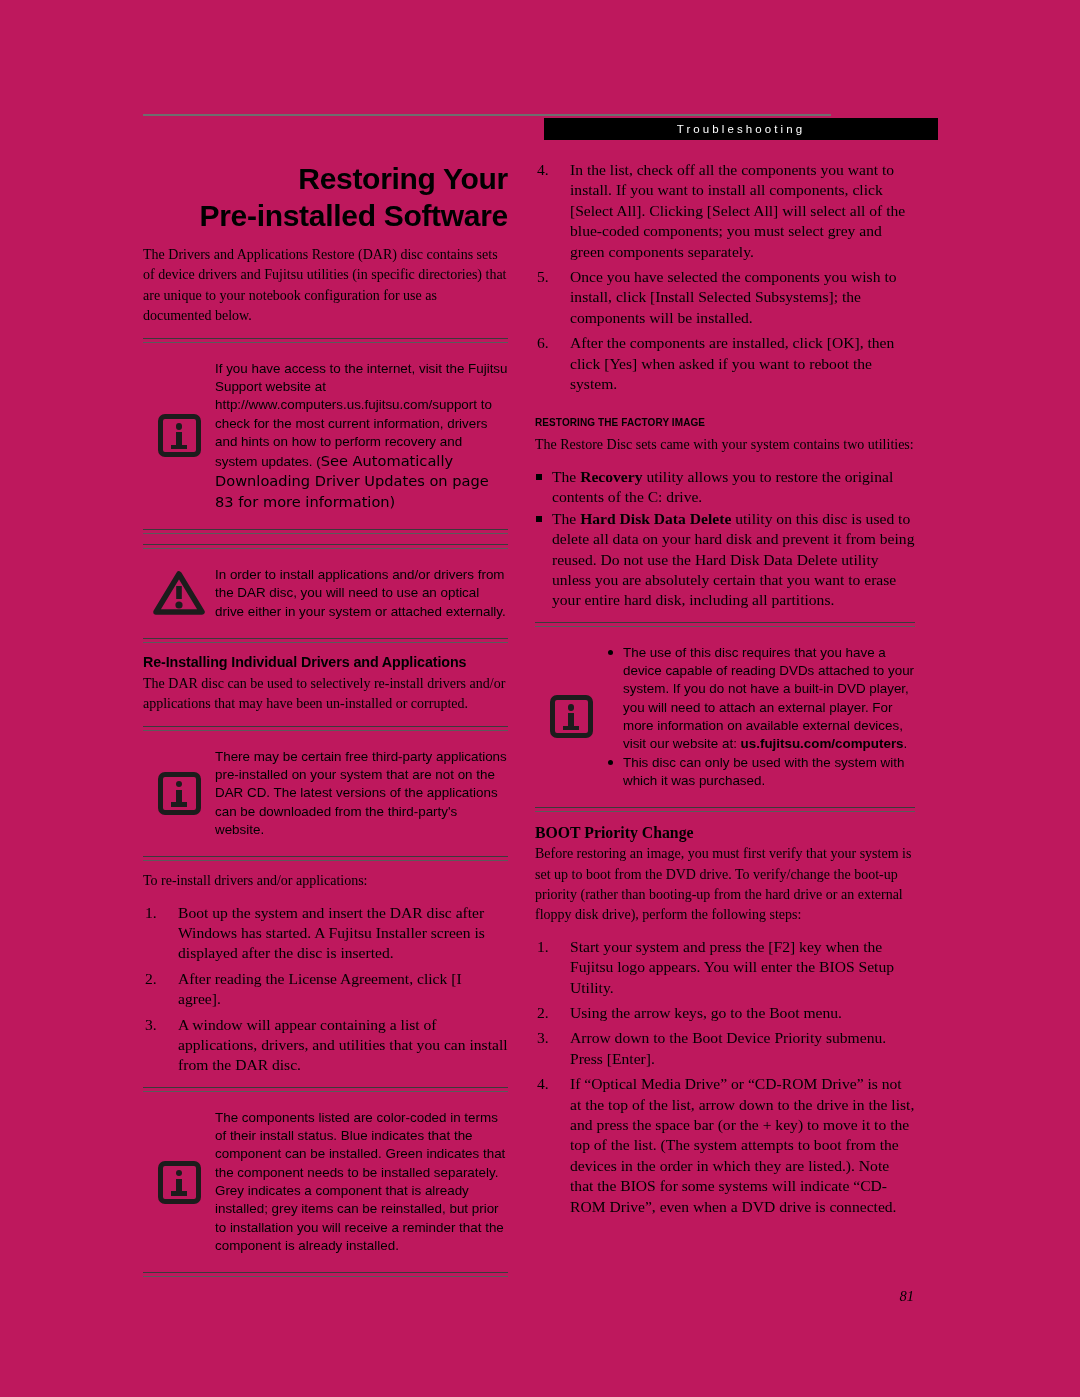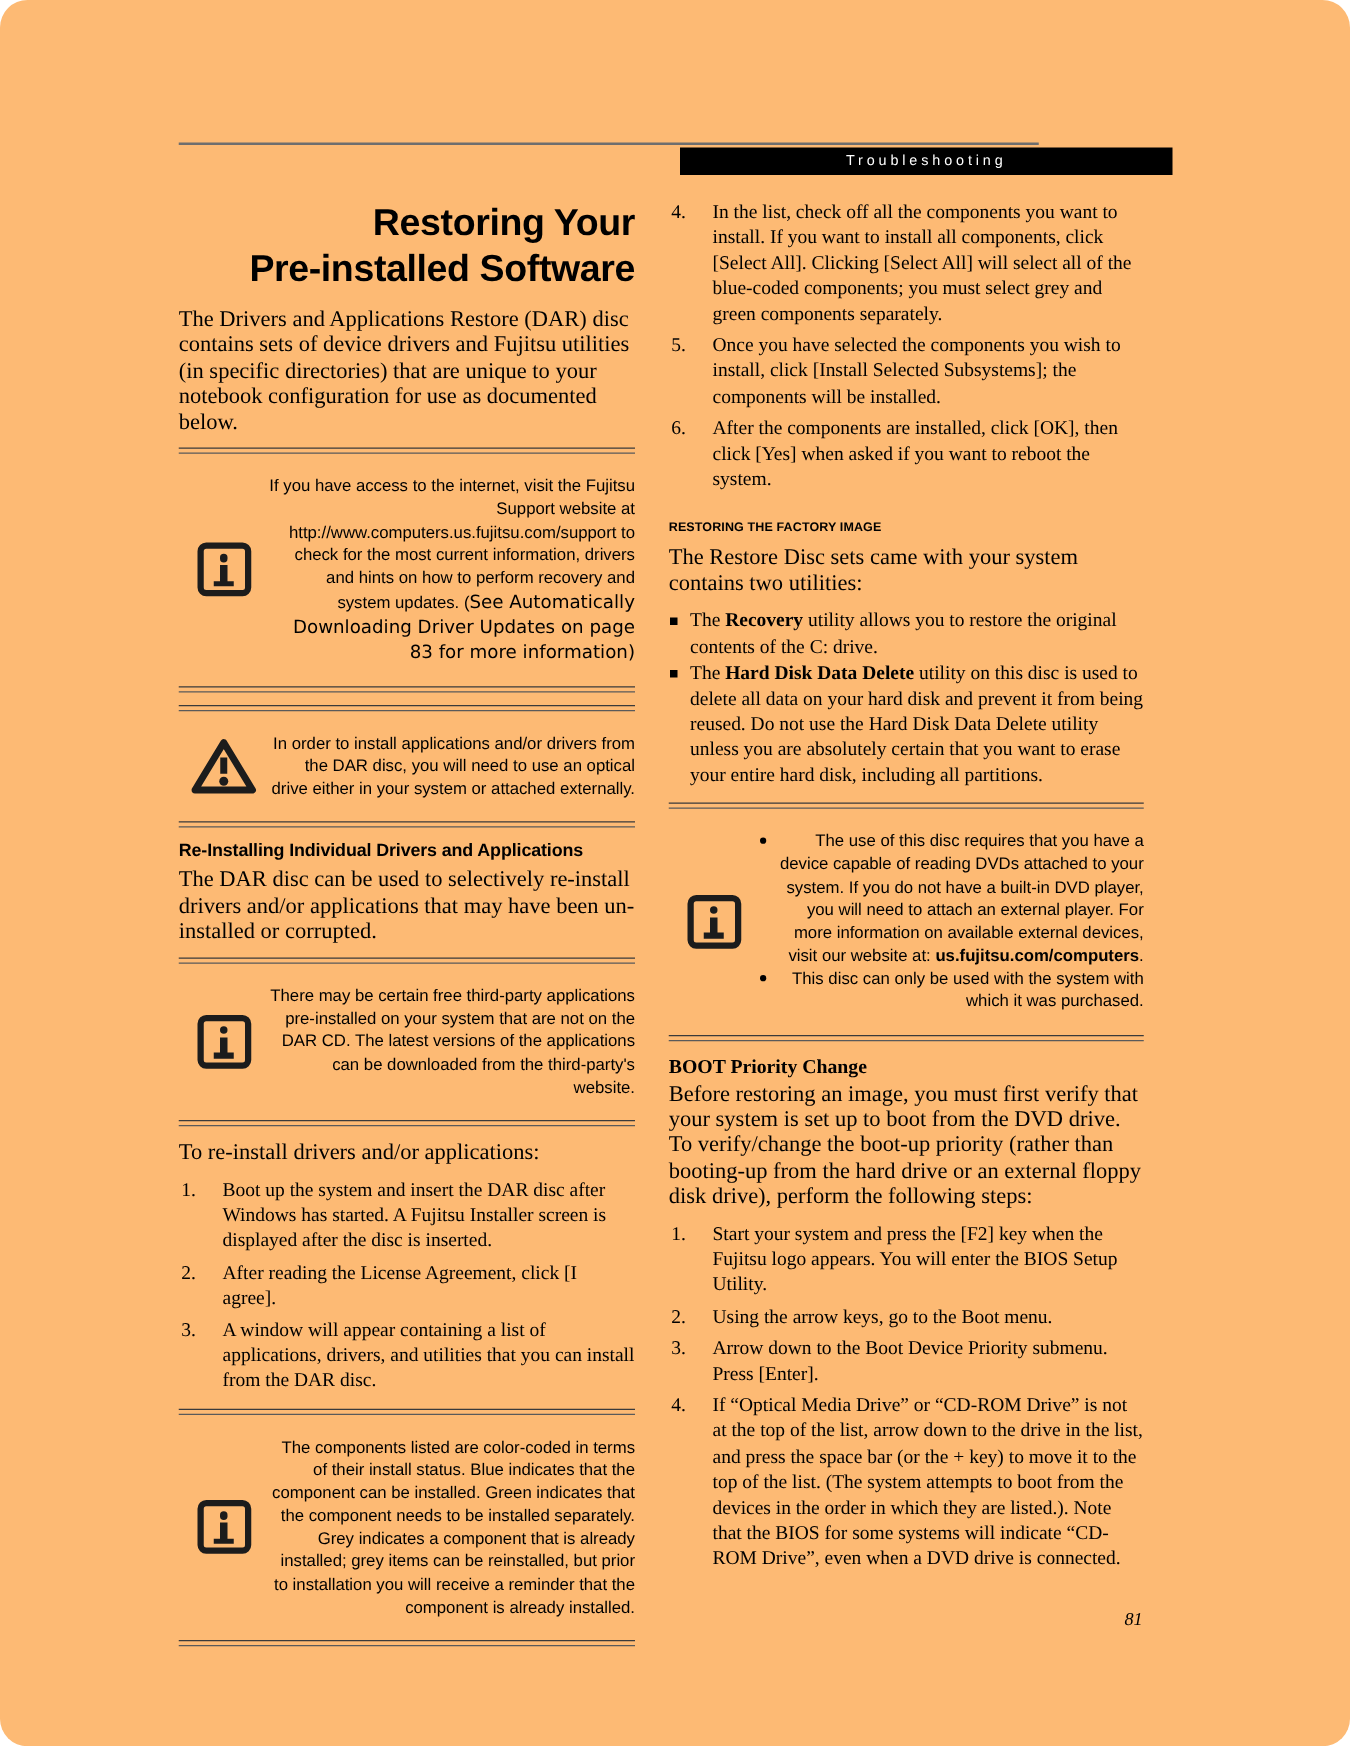--- a/index.html
+++ b/index.html
@@ -4,25 +4,24 @@
 <style>
   html, body {
     margin: 0;
     padding: 0;
     background: #ffffff;
   }
   .page {
     position: relative;
     width: 1080px;
     height: 1397px;
-    background: #fdba74;
+    background: #be185d;
     font-family: "Liberation Serif", serif;
     color: #000000;
     overflow: hidden;
-    border-radius: 22px;
   }
 
   
   .header {
     position: absolute;
     left: 143px;
     top: 114px;
     width: 790px;
     height: 26px;
   }
@@ -86,21 +85,21 @@
   .serif-head {
     font-family: "Liberation Serif", serif;
     font-weight: bold;
     font-size: 15.8px;
     line-height: 21px;
     margin: 0 0 1px 0;
   }
 
   
   p.body {
-    font-size: 18px;
+    font-size: 14px;
     line-height: 20.4px;
     margin: 0 0 11px 0;
     text-align: left;
   }
 
   
   .numlist { margin: 0; padding: 0; list-style: none; }
   .numlist li {
     position: relative;
     font-size: 15.6px;
@@ -142,21 +141,20 @@
     border-bottom: 1.1px solid #5a5a5a;
     box-sizing: border-box;
   }
   .dblrule.nomtop { margin-top: 9px; }
 
   
   .note {
     display: flex;
     align-items: center;
     padding: 7px 0 6px 0;
-    text-align: right;
   }
   .note-icon {
     flex: 0 0 auto;
     width: 72px;
     display: flex;
     justify-content: center;
     align-items: center;
   }
   .note-body {
     flex: 1 1 auto;

